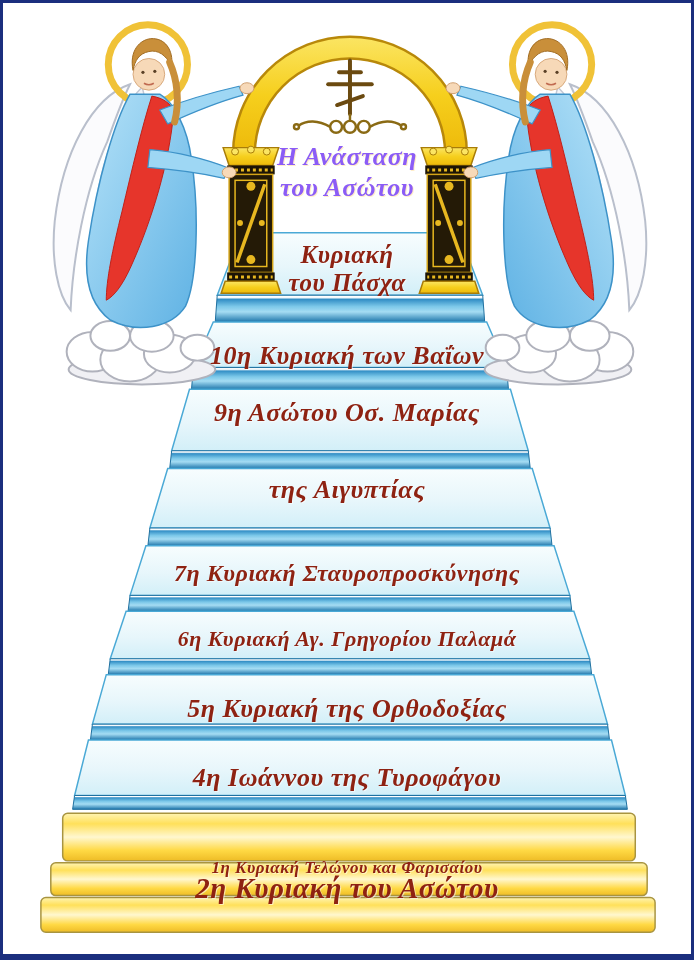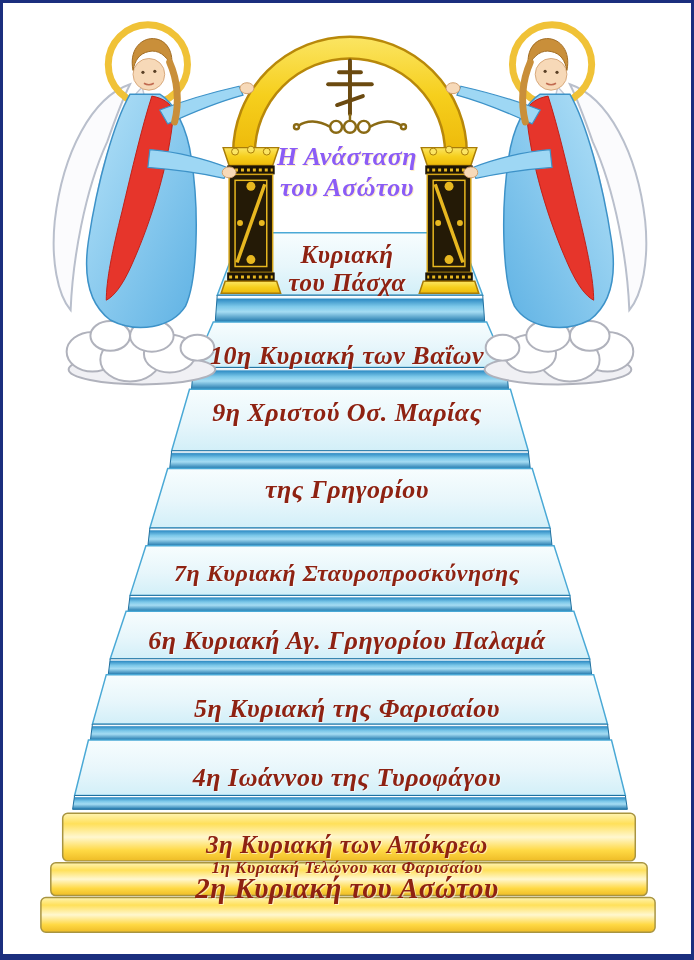--- a/index.html
+++ b/index.html
@@ -23,21 +23,21 @@
     z-index:5;
     pointer-events:none;
     letter-spacing:0.5px;
   }
   .lbl-title{top:138px;font-size:26px;line-height:31px;color:#8b5cf6;text-shadow:1px 1px 0 rgba(255,210,120,0.4);}
   .lbl-s1 {top:238px;font-size:25px;line-height:28px;}
   .lbl-s2 {top:338px;font-size:26px;}
   .lbl-s3 {top:395px;font-size:26px;line-height:29px;}
   .lbl-s4 {top:472px;font-size:26px;line-height:29px;}
   .lbl-s5 {top:557px;font-size:24px;}
-  .lbl-s6 {top:623px;font-size:26px;}
+  .lbl-s6 {top:623px;font-size:22px;}
   .lbl-s7 {top:691px;font-size:26px;}
   .lbl-s8 {top:760px;font-size:26px;}
   .lbl-s9 {top:828px;font-size:25px;}
   .lbl-s10{top:869px;font-size:29px;}
   .lbl-s11{top:855px;font-size:17px;}
 </style>
 </head>
 <body>
 
 <div id="canvas">
@@ -216,46 +216,43 @@
   <div class="lbl lbl-s1">
     <div>Κυριακή</div>
     <div>του Πάσχα</div>
   </div>
 
   <div class="lbl lbl-s2">
     <div>10η Κυριακή των Βαΐων</div>
   </div>
 
   <div class="lbl lbl-s3">
-    <div>9η Χριστού Οσ. Μαρίας</div>
+    <div>9η Ασώτου Οσ. Μαρίας</div>
   </div>
 
   <div class="lbl lbl-s4">
-    <div>της Γρηγορίου</div>
+    <div>της Αιγυπτίας</div>
   </div>
 
   <div class="lbl lbl-s5">
     <div>7η Κυριακή Σταυροπροσκύνησης</div>
   </div>
 
   <div class="lbl lbl-s6">
     <div>6η Κυριακή Αγ. Γρηγορίου Παλαμά</div>
   </div>
 
   <div class="lbl lbl-s7">
-    <div>5η Κυριακή της Φαρισαίου</div>
+    <div>5η Κυριακή της Ορθοδοξίας</div>
   </div>
 
   <div class="lbl lbl-s8">
     <div>4η Ιωάννου της Τυροφάγου</div>
   </div>
 
-  <div class="lbl lbl-s9">
-    <div>3η Κυριακή των Απόκρεω</div>
-  </div>
 
   <div class="lbl lbl-s10">
     <div>2η Κυριακή του Ασώτου</div>
   </div>
 
   <div class="lbl lbl-s11">
     <div>1η Κυριακή Τελώνου και Φαρισαίου</div>
   </div>
 
 </div>

